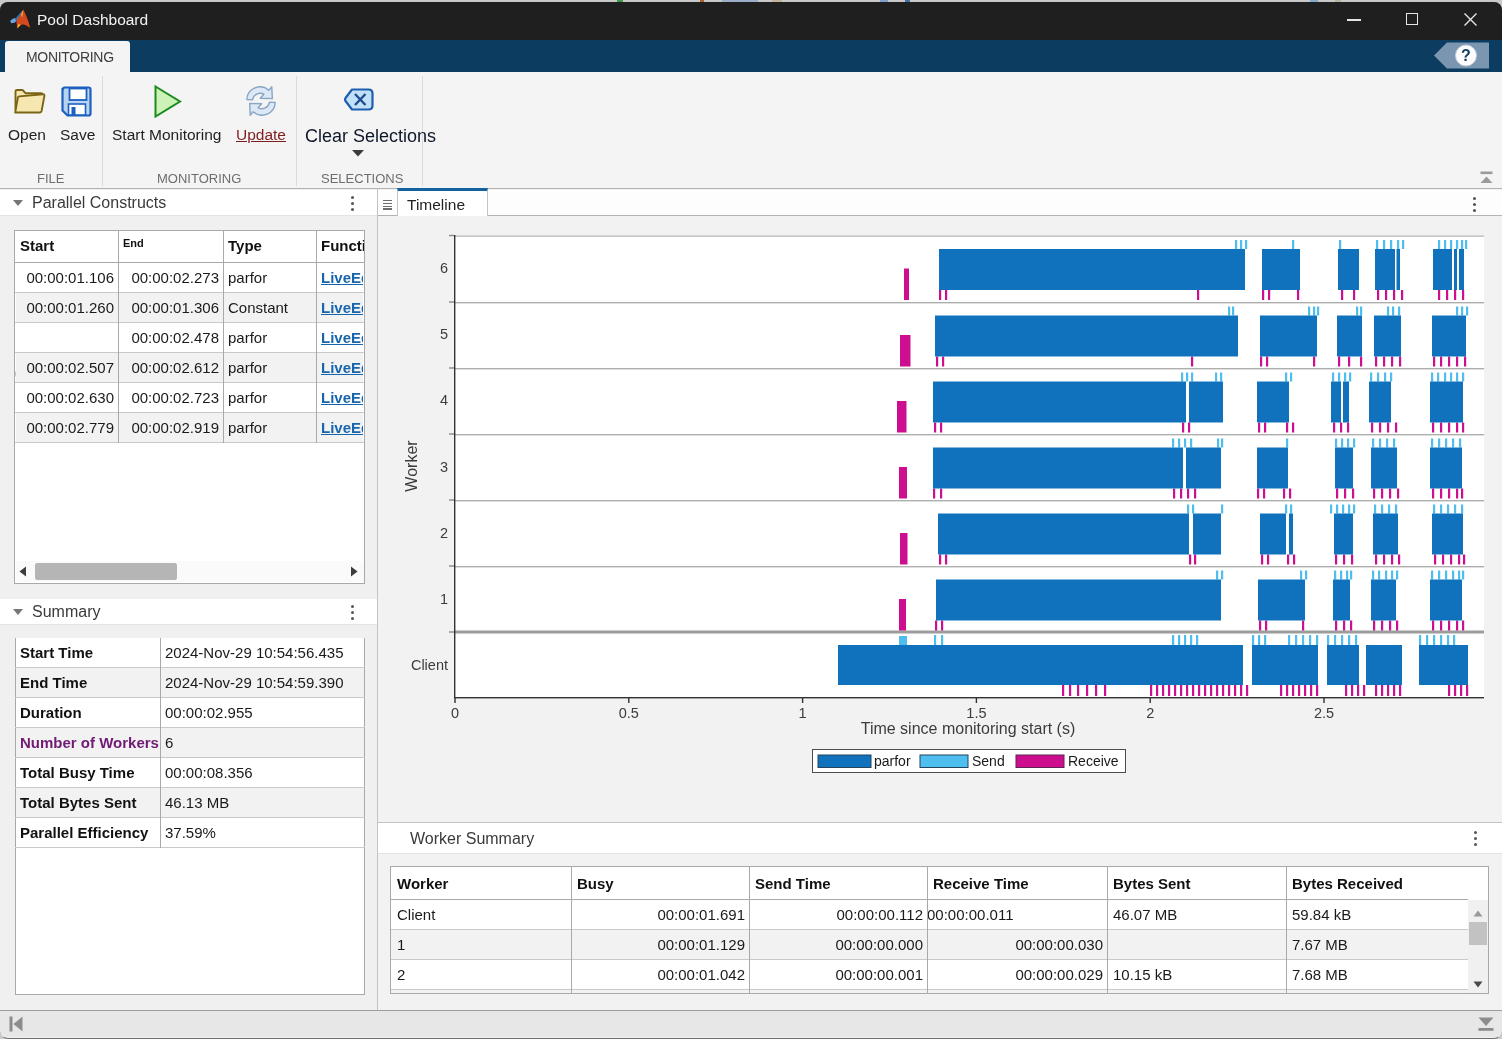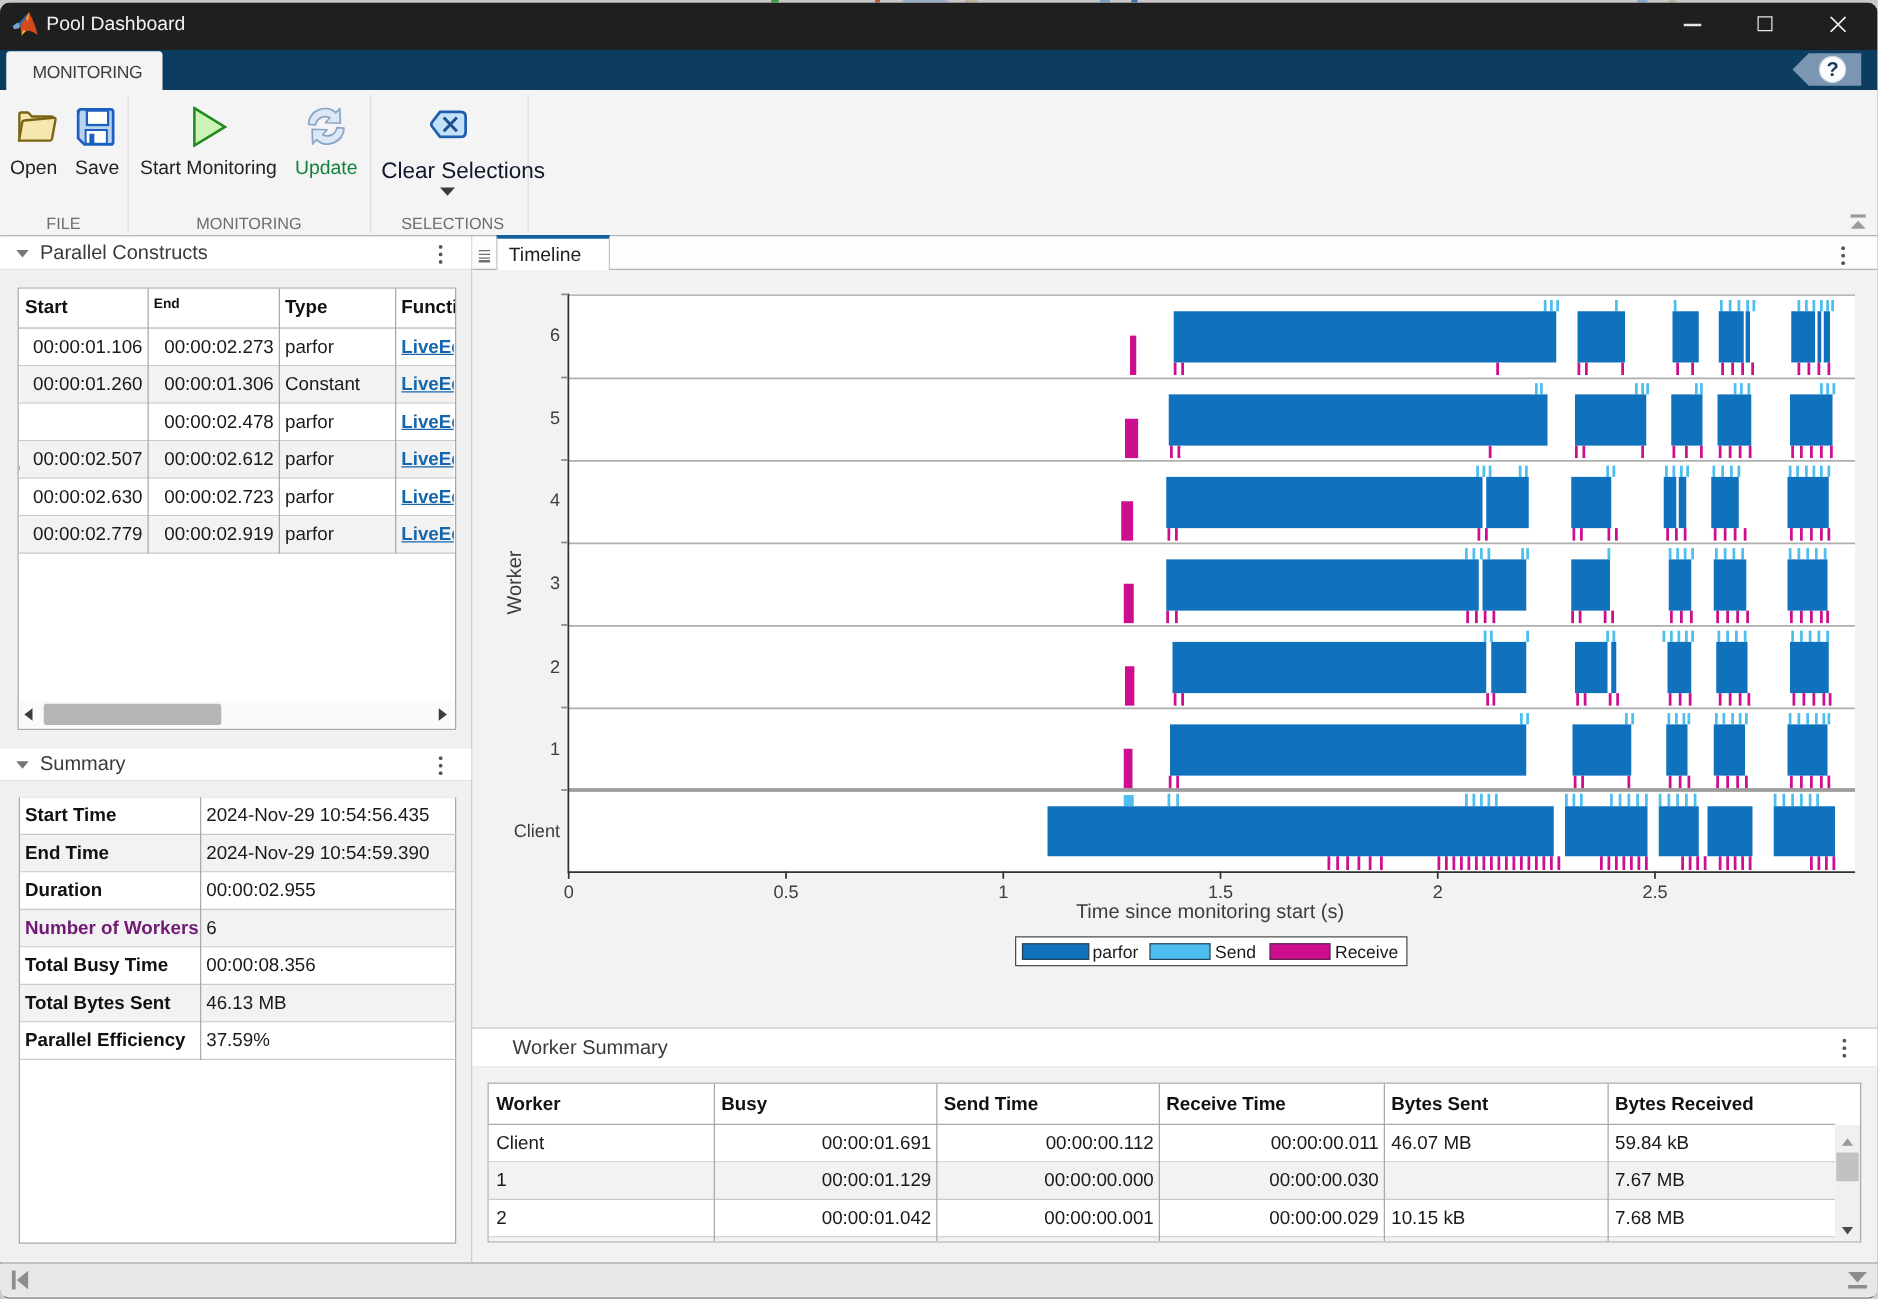--- a/index.html
+++ b/index.html
@@ -58,21 +58,21 @@
     <svg style="position:absolute;left:154px;top:83px" width="28" height="33" viewBox="0 0 28 33">
 <polygon points="1.5,1.5 26,16.5 1.5,31.5" fill="#cdf2b8" stroke="#1d8a1d" stroke-width="2"></polygon>
 </svg>
     <div style="position:absolute;left:112px;top:124px;white-space:nowrap;font-size:15.5px;color:#222;">Start Monitoring</div>
     <svg style="position:absolute;left:246px;top:84px" width="30" height="30" viewBox="0 0 30 30">
 <g fill="#dce8f6" stroke="#8aa6c4" stroke-width="1.4" stroke-linejoin="round">
 <path d="M0.8 13.5 A 13.2 13.2 0 0 1 22.8 4.2 L25.8 0.8 L26.3 12.6 L14.3 12.2 L17.9 8.2 A 7.8 7.8 0 0 0 6.5 13.9 Z"></path>
 <path d="M29.2 16.5 A 13.2 13.2 0 0 1 7.2 25.8 L4.2 29.2 L3.7 17.4 L15.7 17.8 L12.1 21.8 A 7.8 7.8 0 0 0 23.5 16.1 Z"></path>
 </g>
 </svg>
-    <div style="position:absolute;left:236px;top:124px;white-space:nowrap;font-size:15.5px;color:#15803d;">Update</div>
+    <div style="position:absolute;left:236px;top:124px;white-space:nowrap;font-size:15.5px;color:#7f1d1d;text-decoration:underline;">Update</div>
     <svg style="position:absolute;left:344px;top:86px" width="30" height="23" viewBox="0 0 30 23">
 <path d="M8 1.5 L24.5 1.5 Q28.5 1.5 28.5 5.5 L28.5 17.5 Q28.5 21.5 24.5 21.5 L8 21.5 L1.5 13 Q0.6 11.5 1.5 10 Z" fill="#c2e0f7" stroke="#1d5fae" stroke-width="2.2" stroke-linejoin="round"></path>
 <path d="M11 6 L21.5 17 M21.5 6 L11 17" stroke="#1d4e8f" stroke-width="2.4"></path>
 </svg>
     <div style="position:absolute;left:305px;top:124px;white-space:nowrap;font-size:18px;color:#0f172a;">Clear Selections</div>
     <svg style="position:absolute;left:352px;top:147px" width="12" height="8" viewBox="0 0 12 8">
       <polygon points="0,1 12,1 6,7.5" fill="#3c3c3c"></polygon>
     </svg>
     <div style="position:absolute;left:37px;top:169px;white-space:nowrap;font-size:13px;color:#6d6d6d;">FILE</div>
     <div style="position:absolute;left:157px;top:169px;white-space:nowrap;font-size:13px;color:#6d6d6d;">MONITORING</div>
@@ -604,21 +604,21 @@
     <div style="position:absolute;left:755px;top:873px;white-space:nowrap;font-size:15px;font-weight:bold;color:#111;">Send Time</div>
     <div style="position:absolute;left:933px;top:873px;white-space:nowrap;font-size:15px;font-weight:bold;color:#111;">Receive Time</div>
     <div style="position:absolute;left:1113px;top:873px;white-space:nowrap;font-size:15px;font-weight:bold;color:#111;">Bytes Sent</div>
     <div style="position:absolute;left:1292px;top:873px;white-space:nowrap;font-size:15px;font-weight:bold;color:#111;">Bytes Received</div>
     <div style="position:absolute;left:391px;top:897px;width:1077px;height:1px;background:#a9a9a9;"></div>
     <div style="position:absolute;left:391px;top:898px;width:1077px;height:30px;background:#fff;"></div>
     <div style="position:absolute;left:391px;top:927px;width:1077px;height:1px;background:#c9c9c9;"></div>
     <div style="position:absolute;left:397px;top:904px;white-space:nowrap;font-size:15px;color:#1a1a1a;">Client</div>
     <div style="position:absolute;left:571px;top:904px;width:174px;height:20px;font-size:15px;color:#1a1a1a;text-align:right;">00:00:01.691</div>
     <div style="position:absolute;left:749px;top:904px;width:174px;height:20px;font-size:15px;color:#1a1a1a;text-align:right;">00:00:00.112</div>
-    <div style="position:absolute;left:927px;top:904px;width:176px;height:20px;font-size:15px;color:#1a1a1a;text-align:right;">00:00:00.011</div>
+    <div style="position:absolute;left:927px;top:904px;width:176px;height:20px;font-size:15px;color:#1a1a1a;">00:00:00.011</div>
     <div style="position:absolute;left:1113px;top:904px;white-space:nowrap;font-size:15px;color:#1a1a1a;">46.07 MB</div>
     <div style="position:absolute;left:1292px;top:904px;white-space:nowrap;font-size:15px;color:#1a1a1a;">59.84 kB</div>
     <div style="position:absolute;left:391px;top:928px;width:1077px;height:30px;background:#f2f2f2;"></div>
     <div style="position:absolute;left:391px;top:957px;width:1077px;height:1px;background:#c9c9c9;"></div>
     <div style="position:absolute;left:397px;top:934px;white-space:nowrap;font-size:15px;color:#1a1a1a;">1</div>
     <div style="position:absolute;left:571px;top:934px;width:174px;height:20px;font-size:15px;color:#1a1a1a;text-align:right;">00:00:01.129</div>
     <div style="position:absolute;left:749px;top:934px;width:174px;height:20px;font-size:15px;color:#1a1a1a;text-align:right;">00:00:00.000</div>
     <div style="position:absolute;left:927px;top:934px;width:176px;height:20px;font-size:15px;color:#1a1a1a;text-align:right;">00:00:00.030</div>
     <div style="position:absolute;left:1113px;top:958px;white-space:nowrap;font-size:15px;color:#1a1a1a;">6.97 kB</div>
     <div style="position:absolute;left:1292px;top:934px;white-space:nowrap;font-size:15px;color:#1a1a1a;">7.67 MB</div>

